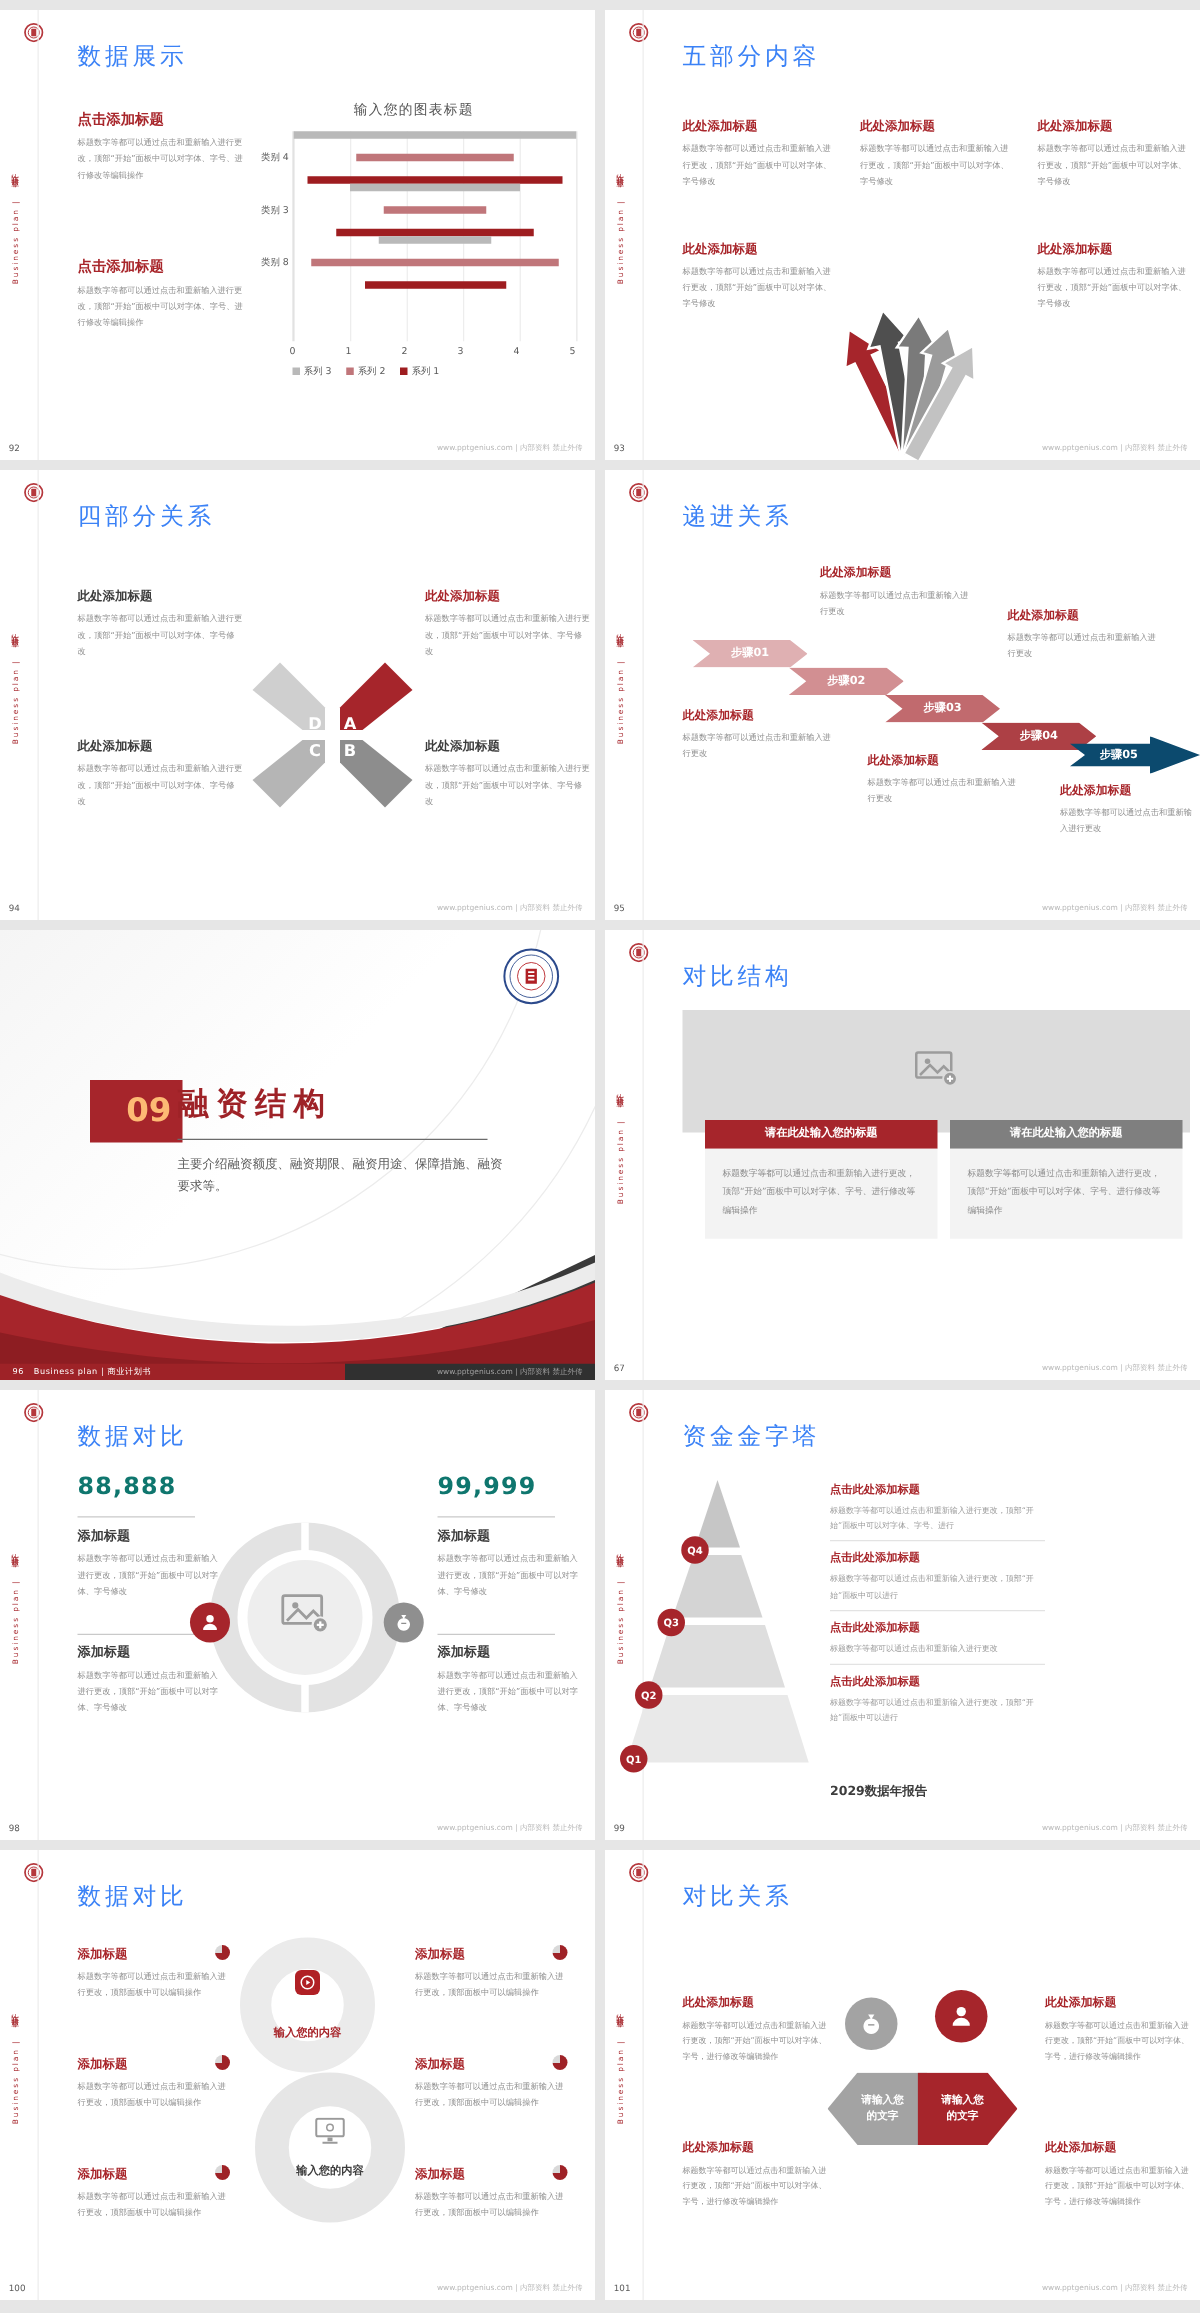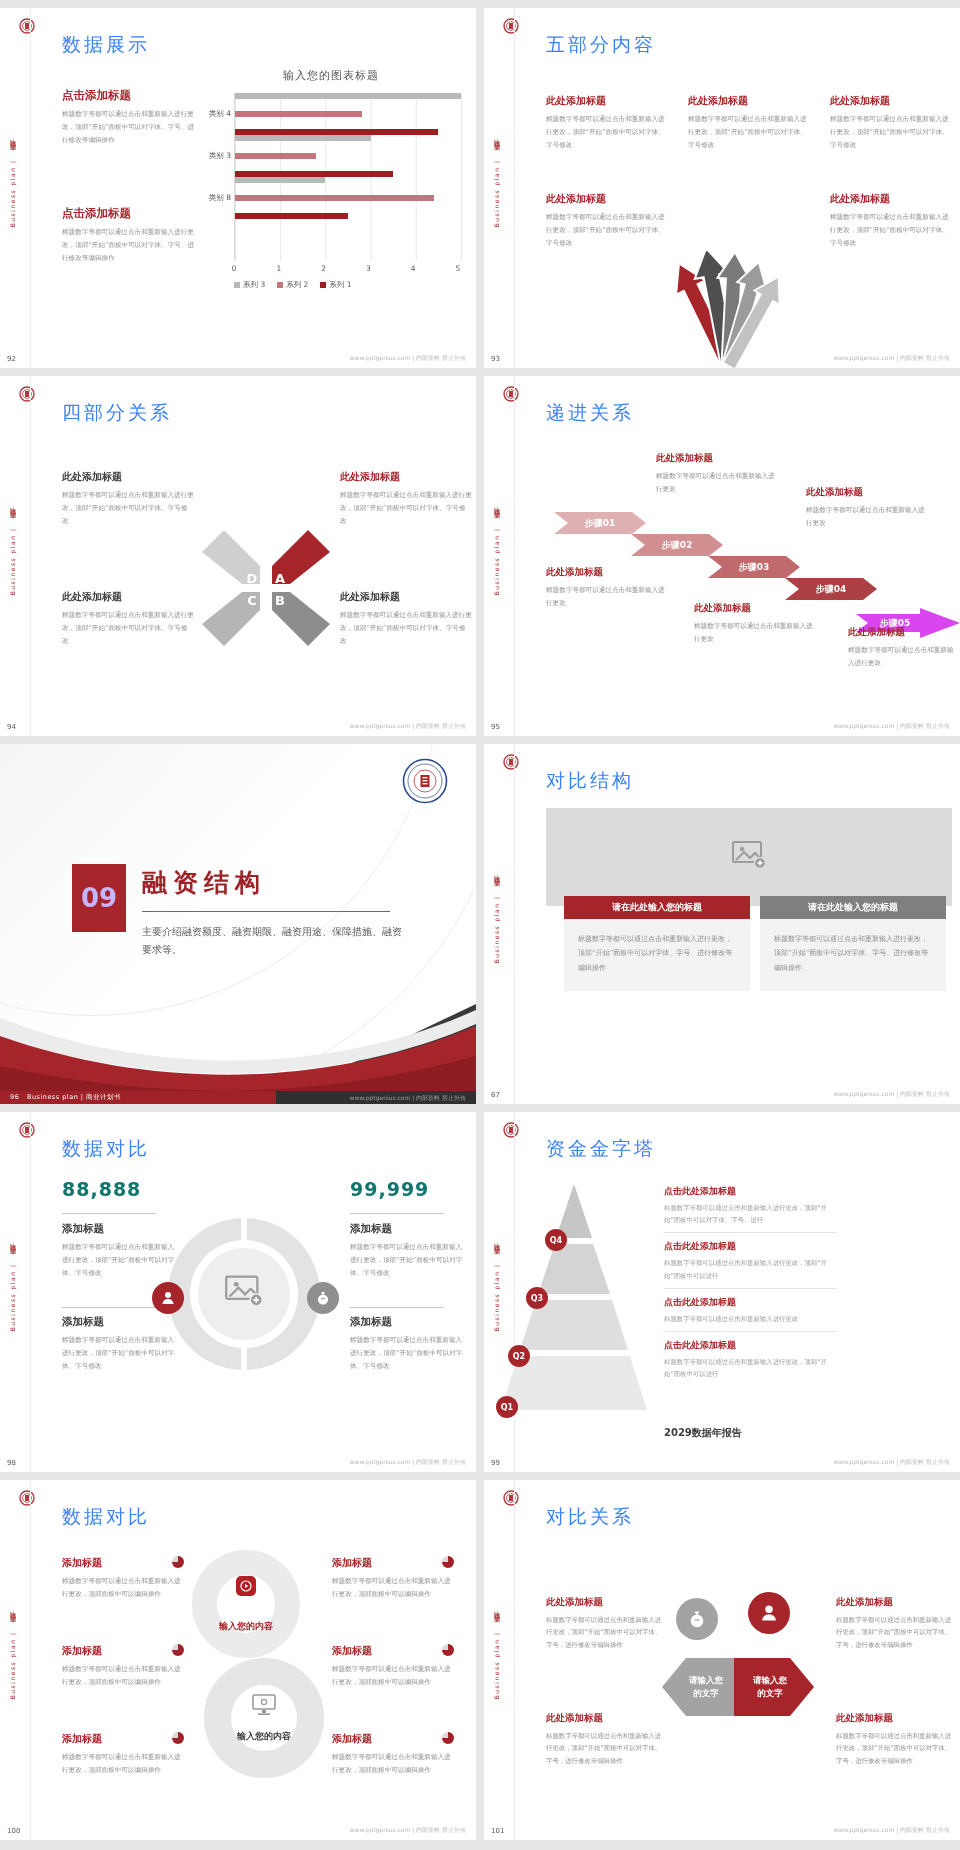--- a/index.html
+++ b/index.html
@@ -17,25 +17,25 @@
   .pnum{position:absolute;left:7px;bottom:5px;font-size:7px;color:#595959;}
   .site{position:absolute;right:10px;bottom:5px;font-size:6px;color:#b8b8b8;}
   .blk{position:absolute;}
   .blk h4{margin:0 0 5px;font-size:10px;color:#a8262b;font-weight:bold;}
   .blk p{margin:0;font-size:6.6px;color:#8f8f8f;line-height:1.95;}
   
   #s92 .blk{width:136px;}
   #s92 .blk h4{font-size:11.5px;}
   #s92 .blk:nth-of-type(1){left:62px;top:80px;}
   #s92 .blk:nth-of-type(2){left:62px;top:198px;}
-  #chart92{position:absolute;left:200px;top:60px;width:262px;}
+  #chart92{position:absolute;left:200px;top:72px;width:262px;}
   .ctitle{font-size:11px;color:#555;text-align:center;margin:0 0 10px;letter-spacing:1px;}
   .plot{position:relative;margin-left:34px;height:168px;border-left:1px solid #d9d9d9;border-right:1px solid #e8e8e8;
         background-image:linear-gradient(to right,#e8e8e8 1px,transparent 1px);background-size:20% 100%;}
-  .crow{position:relative;height:42px;display:flex;flex-direction:column;justify-content:center;gap:12px;}
+  .crow{position:relative;height:42px;display:flex;flex-direction:column;justify-content:center;gap:12px;align-items:center;}
   .crow .cat{position:absolute;left:-36px;width:32px;text-align:right;font-size:7.5px;color:#595959;}
   .bar{height:8px;}
   .xaxis{display:flex;justify-content:space-between;margin-left:29px;margin-top:3px;width:234px;}
   .xaxis span{width:10px;text-align:center;font-size:7.5px;color:#595959;}
   .legend{display:flex;gap:12px;margin-top:7px;margin-left:34px;}
   .litem{display:flex;align-items:center;gap:3px;font-size:7.5px;color:#595959;}
   .lsq{width:6px;height:6px;display:inline-block;}
   
   #s93 .blk{width:120px;}
   #s93 .blk:nth-of-type(1){left:62px;top:86px;}
@@ -61,28 +61,28 @@
   #s95 .blk:nth-of-type(3){left:62px;top:190px;}
   #s95 .blk:nth-of-type(4){left:210px;top:226px;}
   #s95 .blk:nth-of-type(5){left:364px;top:250px;width:106px;}
   .step{position:absolute;width:92px;height:22px;line-height:22px;text-align:center;color:#fff;
         font-size:9px;font-weight:bold;
         clip-path:polygon(0 0,78px 0,92px 50%,78px 100%,0 100%,14px 50%);}
   #s95 .step:nth-of-type(1){left:70px;top:136px;background:#dfb0b2;}
   #s95 .step:nth-of-type(2){left:147px;top:158px;background:#d28f92;}
   #s95 .step:nth-of-type(3){left:224px;top:180px;background:#c16a6e;}
   #s95 .step:nth-of-type(4){left:301px;top:202px;background:#ad4045;}
-  #s95 .step:nth-of-type(5){left:372px;top:232px;width:104px;height:30px;line-height:30px;background:#d946ef;
+  #s95 .step:nth-of-type(5){left:372px;top:213px;width:104px;height:30px;line-height:30px;background:#0c4a6e;
         padding-right:26px;box-sizing:border-box;
         clip-path:polygon(0 20%,64px 20%,64px 0,104px 50%,64px 100%,64px 80%,0 80%,12px 50%);}
   
   #s96{background:linear-gradient(135deg,#f5f5f5 0%,#ffffff 45%);}
   .arc{position:absolute;border:1px solid #ececec;border-radius:50%;}
-  .numbox{position:absolute;left:72px;top:120px;width:54px;height:68px;background:#a6252b;
-          display:flex;align-items:center;justify-content:center;font-size:26px;font-weight:bold;color:#c4b5fd;}
+  .numbox{position:absolute;left:72px;top:120px;width:54px;height:50px;background:#a6252b;
+          display:flex;align-items:center;justify-content:center;font-size:26px;font-weight:bold;color:#fdba74;padding-left:20px;}
   .dtitle{position:absolute;left:142px;top:122px;font-size:25px;font-weight:bold;color:#9e2227;letter-spacing:6px;}
   .dline{position:absolute;left:142px;top:167px;width:248px;height:1px;background:#6b6b6b;}
   .dsub{position:absolute;left:142px;top:179px;width:262px;font-size:10px;line-height:1.8;color:#5a5a5a;}
   #logo96{position:absolute;right:28px;top:14px;}
   .tri96{position:absolute;right:0;bottom:0;width:210px;height:100px;background:#3a3a3a;
          clip-path:polygon(100% 0,100% 100%,0 100%);}
   #swoosh96{position:absolute;left:0;bottom:0;}
   .foot96{position:absolute;left:0;bottom:0;width:476px;height:13px;line-height:13px;
           background:linear-gradient(90deg,#9e2227 0 58%,#303030 58% 100%);z-index:5;}
   .foot96 .fl{position:absolute;left:10px;color:#fff;font-size:6.5px;letter-spacing:.5px;}

